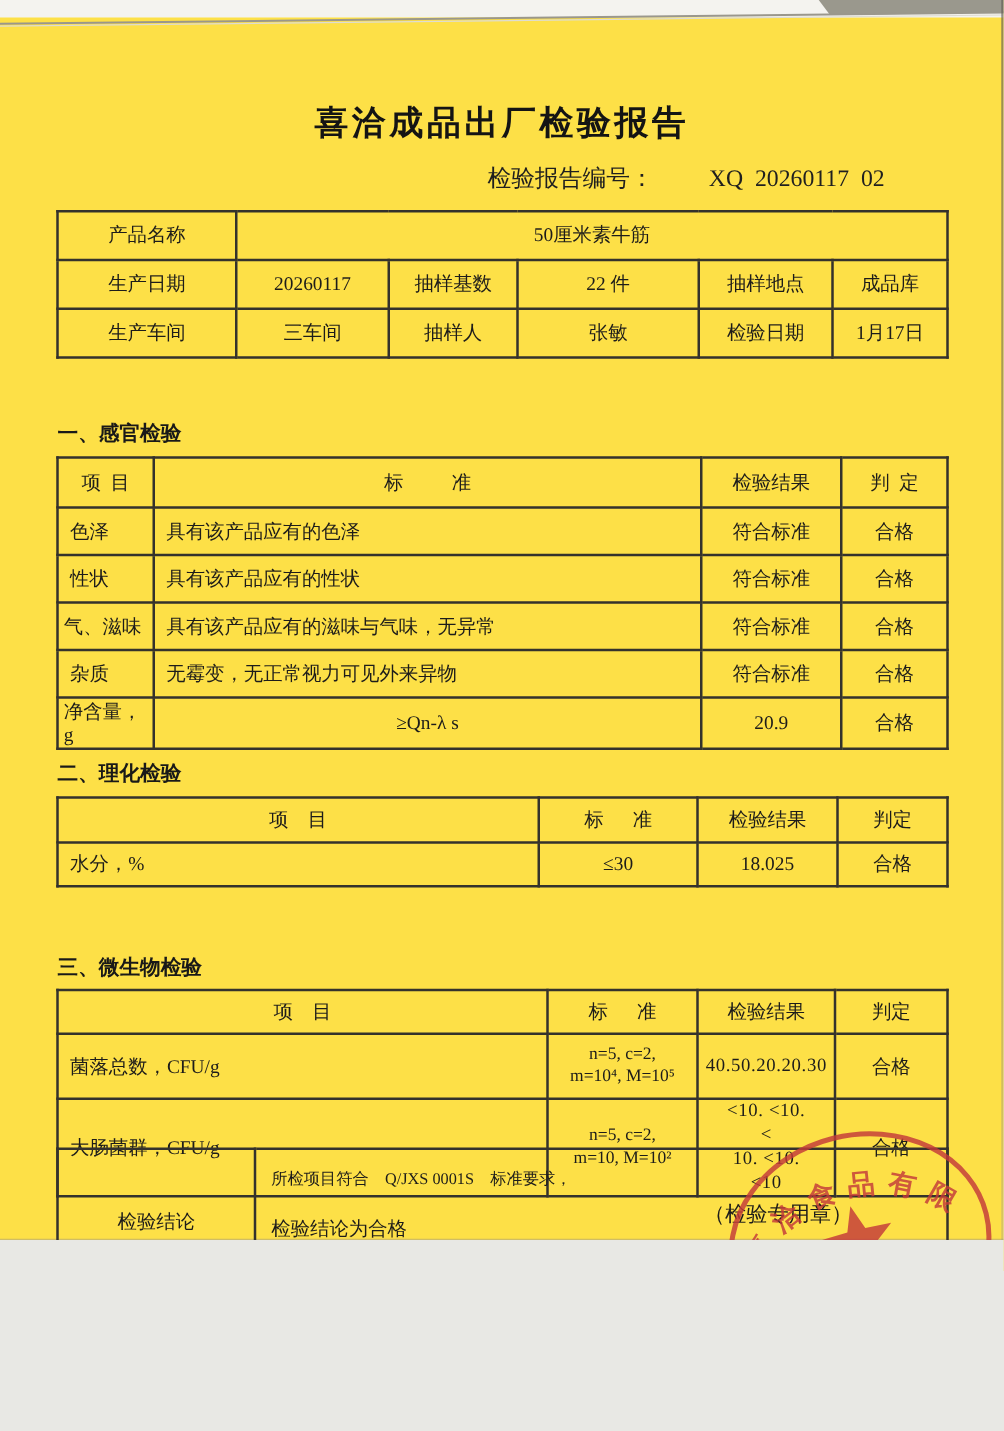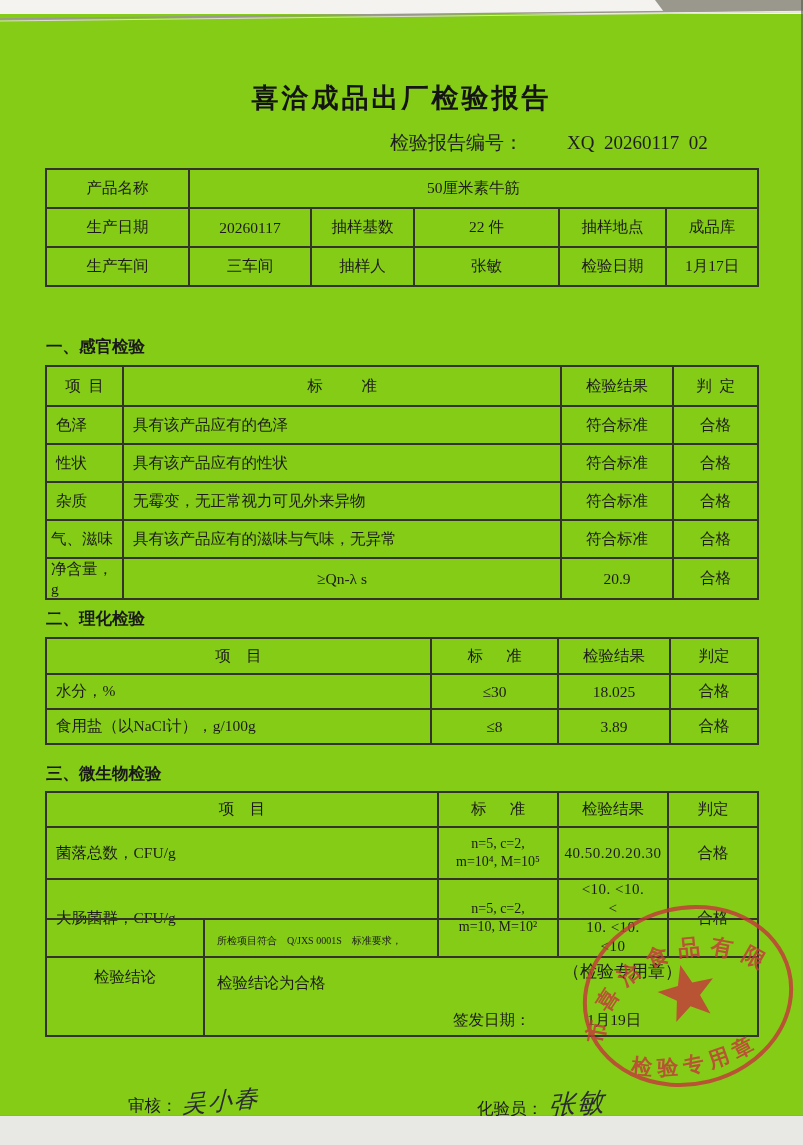--- a/index.html
+++ b/index.html
@@ -1,18 +1,18 @@
 <!DOCTYPE html>
 <html><head>
 <meta charset="utf-8">
 <style>
   html,body{margin:0;padding:0;background:#e8e8e4;}
   #page{
-    position:relative;width:803px;height:1116px;margin:0 auto;
-    background:#84cc16;overflow:hidden;
+    position:relative;width:803px;height:992px;margin:0 auto;
+    background:#fde047;overflow:hidden;
     font-family:"Liberation Serif","DejaVu Serif",serif;color:#1d1c1a;text-decoration:underline;
   }
   
   #scan-top{position:absolute;left:0;top:0;width:803px;height:30px;}
   #edge-right{position:absolute;right:0;top:0;width:2px;height:1145px;
     background:linear-gradient(to bottom, rgba(95,92,82,.65), rgba(170,167,156,.30));}
   #edge-bottom{position:absolute;left:0;bottom:0;width:803px;height:1px;background:rgba(150,147,136,.45);}
   
   .doc-title{
     position:absolute;top:80px;left:0;width:803px;text-align:center;
@@ -26,21 +26,21 @@
   table{border-collapse:collapse;table-layout:fixed;position:absolute;left:45px;width:712px;}
   td{border:2px solid #34322c;text-align:center;vertical-align:middle;
      font-size:15.5px;padding:0 4px;overflow:hidden;}
   td.left{text-align:left;padding-left:9px;}.h35{height:35px}.h36{height:36px}.h38{height:38px}
   .h39{height:39px}.h40{height:40px}.h42{height:42px}.h52{height:52px}.h117{height:117px}
   .section-heading{position:absolute;left:46px;font-size:16.5px;font-weight:700;color:#191918;}
   .std2{font-size:14px;line-height:18px;}
   .res2{font-size:15px;line-height:19px;letter-spacing:.5px;}
   
   td.conclusion-cell{position:relative;text-align:left;vertical-align:top;}
-  .concl-line1{position:absolute;top:14px;left:12px;font-size:10px;}
+  .concl-line1{position:absolute;top:14px;left:12px;font-size:13px;}
   .concl-line2{position:absolute;top:53px;left:12px;font-size:15.5px;}
   .seal-note{position:absolute;top:40px;left:358px;font-size:17px;}
   .issue-label{position:absolute;top:90px;left:248px;font-size:15.5px;}
   .issue-date{position:absolute;top:90px;left:382px;font-size:15.5px;}
   
   .footer-label{position:absolute;font-size:16.5px;color:#1c1c1c;}
   .signature{
     position:absolute;font-size:24px;color:#2a2a33;
     font-style:italic;transform:rotate(-5deg) skewX(-6deg);
     letter-spacing:2px;
@@ -121,28 +121,28 @@
       <td>符合标准</td>
       <td>合格</td>
     </tr>
     <tr class="h38">
       <td class="left">性状</td>
       <td class="left">具有该产品应有的性状</td>
       <td>符合标准</td>
       <td>合格</td>
     </tr>
     <tr class="h38">
+      <td class="left" style="padding-left:4px">气、滋味</td>
+      <td class="left">具有该产品应有的滋味与气味，无异常</td>
+      <td>符合标准</td>
+      <td>合格</td>
+    </tr>
+    <tr class="h38">
       <td class="left">杂质</td>
       <td class="left">无霉变，无正常视力可见外来异物</td>
-      <td>符合标准</td>
-      <td>合格</td>
-    </tr>
-    <tr class="h38">
-      <td class="left" style="padding-left:4px">气、滋味</td>
-      <td class="left">具有该产品应有的滋味与气味，无异常</td>
       <td>符合标准</td>
       <td>合格</td>
     </tr>
     <tr class="h38">
       <td class="left" style="padding-left:4px">净含量，g</td>
       <td>≥Qn-λ s</td>
       <td>20.9</td>
       <td>合格</td>
     </tr>
   </tbody>
@@ -160,26 +160,20 @@
         <tr class="h36">
       <td class="pre">项    目</td>
       <td class="pre">标      准</td>
       <td>检验结果</td>
       <td>判定</td>
     </tr>
     <tr class="h35">
       <td class="left">水分，%</td>
       <td>≤30</td>
       <td>18.025</td>
-      <td>合格</td>
-    </tr>
-    <tr class="h35">
-      <td class="left">食用盐（以NaCl计），g/100g</td>
-      <td>≤8</td>
-      <td>3.89</td>
       <td>合格</td>
     </tr>
   </tbody>
     </table>
 
   <div class="section-heading" style="top:763px">三、微生物检验</div>
   <table style="top:791px">
     <colgroup>
         <col style="width:392px">
         <col style="width:120px">

